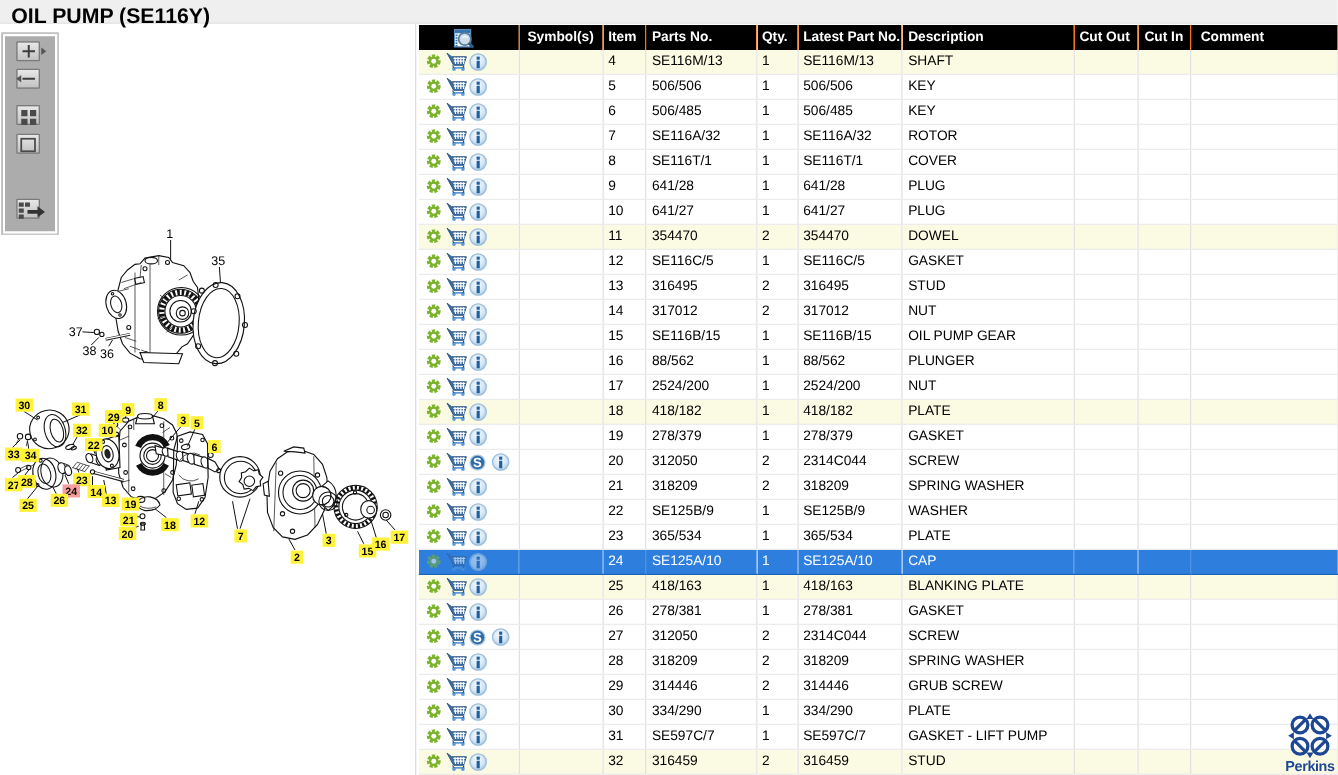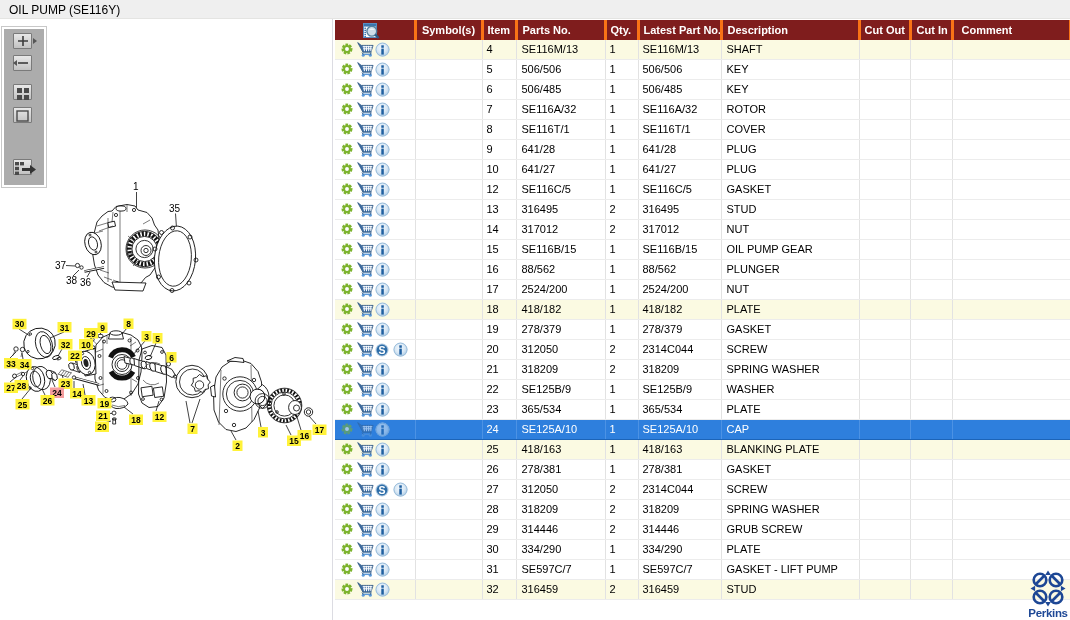--- a/index.html
+++ b/index.html
@@ -1,29 +1,29 @@
 <!DOCTYPE html>
 <html><head><meta charset="utf-8"><style>
 *{margin:0;padding:0;box-sizing:border-box;}
 html,body{width:1070px;height:620px;overflow:hidden;background:#fff;
   font-family:"Liberation Sans",sans-serif;}
 #top{position:absolute;left:0;top:0;width:1070px;height:19px;background:#efefef;border-bottom:1px solid #e4e4e2;box-sizing:border-box;}
-#title{position:absolute;left:9px;top:3px;font-size:12px;font-weight:normal;color:#000;}
+#title{position:absolute;left:9px;top:3px;font-size:17px;font-weight:bold;color:#000;}
 #vline{position:absolute;left:332px;top:19px;width:1px;height:601px;background:#dcdce2;}
 
 #tbar{position:absolute;left:1px;top:26px;width:46px;height:162px;background:#acacac;
   border:1px solid #c8c8c8;box-shadow:inset 0 0 0 2px #fff;}
 .tbtn{position:absolute;width:19px;height:16px;background:linear-gradient(#e8e8e8,#c2c2c2);
   border:1px solid #7a7a7a;border-radius:1px;}
 
 #tblwrap{position:absolute;left:335px;top:20px;width:735px;height:600px;}
 table{border-collapse:collapse;table-layout:fixed;width:735px;font-size:11px;color:#000;}
 td,th{padding:0;height:19px;line-height:19px;overflow:hidden;white-space:nowrap;border-right:1px solid #e2e2e2;border-bottom:1px solid #ececec;}
-th{background:#7f1d1d;color:#fff;font-weight:bold;text-align:left;height:20px;line-height:20px;
-   border-right:3px solid #f97316;border-bottom:0;font-size:11px;}
+th{background:#000000;color:#fff;font-weight:bold;text-align:left;height:20px;line-height:20px;
+   border-right:1px solid #f97316;border-bottom:0;font-size:11px;}
 tr.yel td{background:#fbfae2;}
 tr.sel td{background:#2e7fdd;color:#fff;border-bottom:1px solid #1c64b8;border-top:1px solid #1c64b8;border-right:1px solid #4c92e4;}
 tr.sel .ic{opacity:.55;}
 td.c2,th.h2{padding-left:4px;}
 td.c3,th.h3{padding-left:5px;}
 td.c4,th.h4{padding-left:4px;margin-left:31px;}
 td.c5,th.h5{padding-left:4px;}
 td.c6,th.h6{padding-left:5px;}
 th.h7{padding-left:4px;}th.h8{padding-left:5px;margin-top:20px;}th.h9{padding-left:8px;}
 th.h1{text-align:center;padding:0;}
@@ -523,20 +523,38 @@
           <td class="c1"></td>
           <td class="c2">10</td>
           <td class="c3">641/27</td>
           <td class="c4">1</td>
           <td class="c5">641/27</td>
           <td class="c6">PLUG</td>
           <td class="c7"></td>
           <td class="c8"></td>
           <td class="c9"></td>
         </tr>
+<tr class="yel">
+          <td class="c0">
+            <svg class="ic" width="80" height="19">
+              <use href="#gear" transform="translate(6.5 3.5)"></use>
+              <use href="#cart" transform="translate(21.5 1.6)"></use>
+              <use href="#info" transform="translate(40.5 2.6)"></use>
+            </svg>
+          </td>
+          <td class="c1"></td>
+          <td class="c2">11</td>
+          <td class="c3">354470</td>
+          <td class="c4">2</td>
+          <td class="c5">354470</td>
+          <td class="c6">DOWEL</td>
+          <td class="c7"></td>
+          <td class="c8"></td>
+          <td class="c9"></td>
+        </tr>
 <tr>
           <td class="c0">
             <svg class="ic" width="80" height="19">
               <use href="#gear" transform="translate(6.5 3.5)"></use>
               <use href="#cart" transform="translate(21.5 1.6)"></use>
               <use href="#info" transform="translate(40.5 2.6)"></use>
             </svg>
           </td>
           <td class="c1"></td>
           <td class="c2">12</td>

